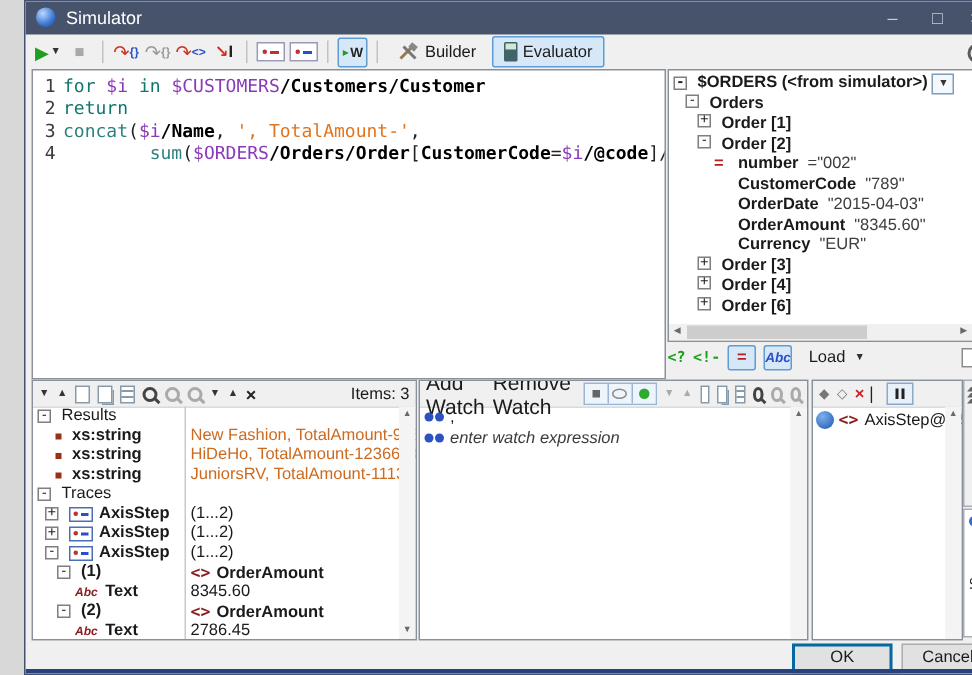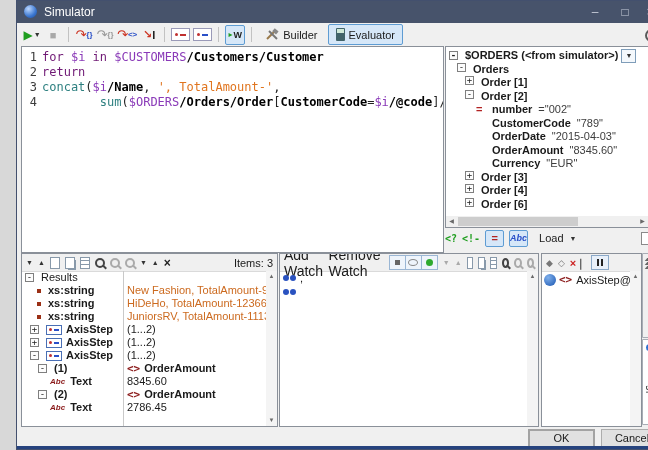--- a/index.html
+++ b/index.html
@@ -37,21 +37,21 @@
   .calc-ic{width:9px;height:13px;background:#41636a;border-radius:1px;position:relative;}
   .calc-ic::before{content:"";position:absolute;left:1px;top:1px;right:1px;height:4px;background:#cfe8d8;}
   .gear{left:628px;top:28px;width:9px;height:9px;border:2px solid #5a5a5a;border-radius:50%;}
   .gear::after{content:"";position:absolute;left:2px;top:2px;width:3px;height:3px;border-radius:50%;background:#5a5a5a;}
 
   
   .editor{left:4px;top:45px;width:421px;height:202px;background:#fff;border:1px solid #8a9099;
     font-family:"DejaVu Sans Mono",monospace;font-size:12px;padding-top:3px;overflow:hidden;}
   .code-line{display:flex;height:15px;line-height:15px;white-space:pre;}
   .lnum{width:15px;text-align:right;margin-right:5px;color:#3c3c3c;flex:none;}
-  .tok-kw{color:#701a75;} .tok-var{color:#8a3ab8;} .tok-fn{color:#2e8080;}
+  .tok-kw{color:#0f766e;} .tok-var{color:#8a3ab8;} .tok-fn{color:#2e8080;}
   .tok-path{color:#000;font-weight:bold;} .tok-plain{color:#222;} .tok-str{color:#e0751f;}
 
   
   .orders-panel{left:428px;top:45px;width:213px;height:180px;background:#fff;border:1px solid #8a9099;overflow:hidden;}
   .otitle{display:flex;align-items:center;height:16px;padding:2px 0 0 3px;font-weight:bold;}
   .combo{width:13px;height:12px;border:1px solid #7f9db9;background:#f4f8fc;font-size:7px;line-height:11px;
     text-align:center;color:#333;margin-left:3px;}
   .trow{display:flex;height:13.5px;line-height:13.5px;position:relative;}
   .expander{flex:none;display:inline-block;width:9px;height:9px;box-sizing:border-box;border:1px solid #7f7f7f;
     background:#fcfcfc;font-size:9px;line-height:7px;text-align:center;color:#222;margin-right:7px;
@@ -151,21 +151,21 @@
   .vtext{writing-mode:vertical-rl;font-size:10px;color:#222;letter-spacing:0.5px;}
   .stack-ic{display:flex;flex-direction:column;gap:1px;}
   .stack-ic b{width:10px;height:3px;background:#666;transform:skewX(-40deg);}
   .dots-ic{position:relative;width:11px;height:11px;}
   .dots-ic::before{content:"";position:absolute;left:0;top:0;width:7px;height:7px;border-radius:50%;background:#2d6fd0;}
   .dots-ic::after{content:"";position:absolute;right:0;bottom:0;width:6px;height:6px;border-radius:50%;background:#d03a2d;}
 
   
   .dlg-btn{top:428px;height:20px;box-sizing:border-box;background:#e1e1e1;border:1px solid #adadad;
     text-align:center;line-height:17px;font-size:11px;}
-  .btn-ok{left:511px;width:67px;border:2px solid #a3a3a3;line-height:15px;}
+  .btn-ok{left:511px;width:67px;border:2px solid #0369a1;line-height:15px;}
   .btn-cancel{left:584px;width:62px;}
   .bottom-band{left:0;right:0;bottom:0;height:3px;background:#26437e;}
 </style>
 </head>
 <body>
 
 <div id="window">
 
   <div class="abs titlebar">
     <span class="abs title-icon"></span>
@@ -329,20 +329,24 @@
         <div class="rrow r-xs">
           <span class="dot-ic"></span>
           <span class="rlabel">xs:string</span>
           <span class="rval">HiDeHo, TotalAmount-12366.88</span>
         </div>
         <div class="rrow r-xs">
           <span class="dot-ic"></span>
           <span class="rlabel">xs:string</span>
           <span class="rval">JuniorsRV, TotalAmount-11132.05</span>
         </div>
+        <div class="rrow r-group">
+          <span class="expander collapse-icon"></span>
+          <span class="rlabel">Traces</span>
+        </div>
         <div class="rrow r-axis">
           <span class="expander expand-icon"></span>
           <span class="tp-ic"></span>
           <span class="rlabel">AxisStep</span>
           <span class="rval">(1...2)</span>
         </div>
         <div class="rrow r-axis">
           <span class="expander expand-icon"></span>
           <span class="tp-ic"></span>
           <span class="rlabel">AxisStep</span>
@@ -405,20 +409,21 @@
       <span class="mag dim"></span>
       <span class="mag dim"></span>
     </div>
     <div class="watch-list">
         <div class="wrow">
           <span class="glasses"></span>
           <span class="wtext">,</span>
         </div>
         <div class="wrow">
           <span class="glasses"></span>
+          <span class="wtext ph">enter watch expression</span>
         </div>
       </div>
     <div class="slim-scroll">
       <div class="s-arrow">▲</div>
     </div>
   </div>
 
   <div class="abs panel p-right">
     <div class="mini-toolbar">
       <span class="bp-diamond">◆</span>

